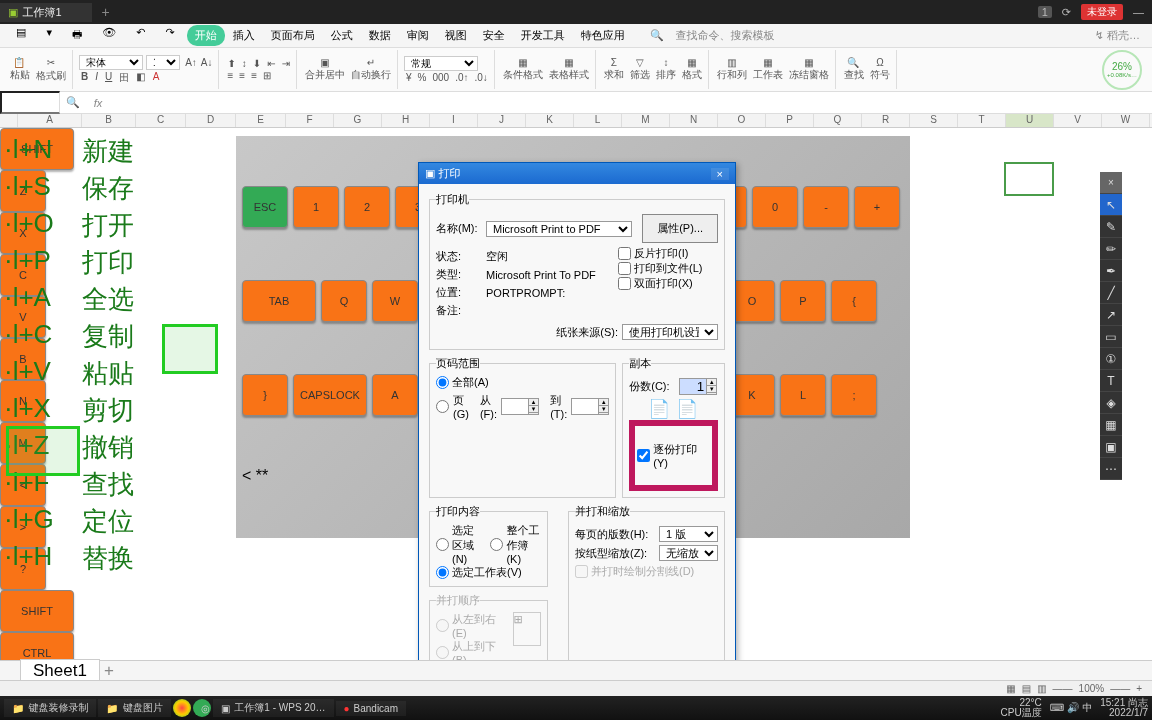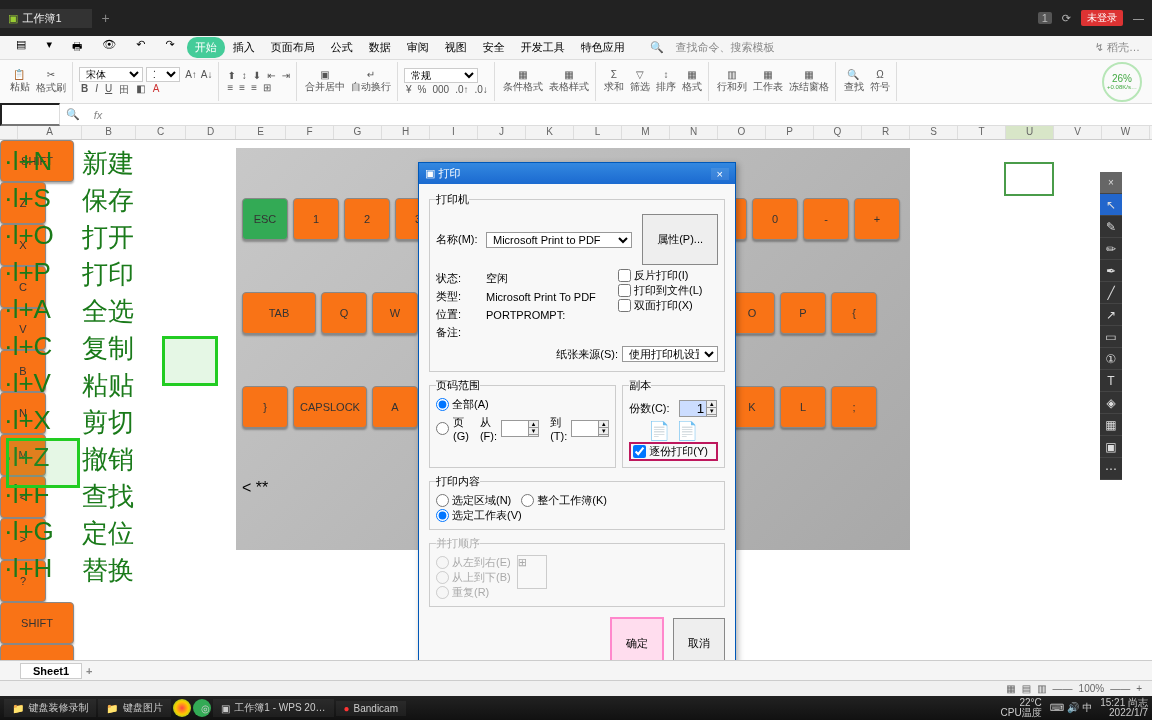--- a/index.html
+++ b/index.html
@@ -1,19 +1,19 @@
 <!DOCTYPE html>
 <html><head>
 <meta charset="utf-8">
 <style>
 * { margin:0; padding:0; box-sizing:border-box; font-family:"Microsoft YaHei",SimSun,sans-serif; }
 body { width:1152px; height:720px; background:#fff; overflow:hidden; position:relative; }
 
 
-.titlebar { height:36px; background:#222; display:flex; align-items:center; color:#bbb; font-size:11px; }
+.titlebar { height:24px; background:#222; display:flex; align-items:center; color:#bbb; font-size:11px; }
 .titlebar .tab { background:#333; padding:2px 30px 2px 8px; color:#eee; position:relative; }
 .titlebar .tab .dot { color:#9c3; margin-right:4px; }
 .titlebar .plus { margin-left:10px; color:#888; font-size:14px; }
 .titlebar .right { margin-left:auto; display:flex; gap:10px; padding-right:8px; align-items:center; }
 .login-btn { background:#d33; color:#fff; padding:1px 6px; border-radius:2px; font-size:10px; }
 
 
 .menubar { height:24px; background:#f5f5f5; border-bottom:1px solid #ddd; display:flex; align-items:center; font-size:11px; padding:0 4px; }
 .menubar span { padding:3px 8px; }
 .menubar .active { background:#4c9; color:#fff; border-radius:10px; }
@@ -55,35 +55,35 @@
 .dlg { position:absolute; left:418px; top:162px; width:318px; background:#f8f8f8; border:1px solid #0058b8; box-shadow:2px 2px 6px rgba(0,0,0,.3); font-size:11px; }
 .dlg .dlg-t { background:linear-gradient(#3388e0,#1b6ad0); color:#fff; padding:3px 6px; display:flex; align-items:center; }
 .dlg .dlg-t .x { margin-left:auto; background:rgba(255,255,255,.1); padding:0 6px; }
 .dlg .dlg-b { padding:8px 10px; }
 .dlg fieldset { border:1px solid #ccc; margin-bottom:6px; padding:4px 6px 6px; }
 .dlg legend { font-size:11px; }
 .frow { display:flex; align-items:center; gap:4px; margin:3px 0; }
 .frow label { min-width:46px; }
 .dlg select,.dlg input[type=text] { border:1px solid #999; font-size:11px; padding:0 2px; background:#fff; }
 .dlg .btns { text-align:right; padding-top:4px; }
-.dlg button { padding:17px 14px; font-size:11px; border:1px solid #888; background:#eee; margin-left:6px; }
+.dlg button { padding:6px 14px; font-size:11px; border:1px solid #888; background:#eee; margin-left:6px; }
 .dlg button.primary { background:#fde; border:2px solid #f8c; }
 .chk { display:flex; align-items:center; gap:3px; }
 .spin { display:inline-flex; border:1px solid #999; }
 .spin input { border:none; width:26px; text-align:right; padding-right:2px; }
 .spin .ar { width:10px; background:#eee; border-left:1px solid #999; font-size:7px; line-height:6px; display:flex; flex-direction:column; }
 .spin .ar span { text-align:center; border-bottom:1px solid #999; }
 
 
 .rtools { position:absolute; right:30px; top:172px; width:22px; background:#333; }
 .rtools .rt { width:22px; height:22px; border-bottom:1px solid #444; color:#ddd; font-size:12px; text-align:center; line-height:22px; }
 .rtools .rx { background:#666; font-size:10px; }
 
 
-.tabs { position:absolute; bottom:40px; height:20px; left:0; right:0; background:#f5f5f5; border-top:1px solid #ccc; display:flex; align-items:center; font-size:11px; padding:0 20px;font-weight:bold; }
+.tabs { position:absolute; bottom:40px; height:20px; left:0; right:0; background:#f5f5f5; border-top:1px solid #ccc; display:flex; align-items:center; font-size:17px; padding:0 20px; }
 .tabs .st { border:1px solid #ccc; padding:1px 12px; background:#fff; }
 .tabs .add { margin-left:4px; color:#888; }
 
 
 .status { position:absolute; bottom:24px; height:16px; left:0; right:0; background:#f0f0f0; border-top:1px solid #ccc; display:flex; align-items:center; justify-content:flex-end; gap:6px; font-size:10px; padding:0 10px; color:#666; }
 
 
 .taskbar { position:absolute; bottom:0; height:24px; left:0; right:0; background:linear-gradient(#222,#111); display:flex; align-items:center; font-size:10px; color:#ccc; padding:0 4px; gap:2px; }
 .taskbar .tbtn { padding:2px 8px; background:rgba(255,255,255,.05); display:flex; align-items:center; gap:4px; }
 .taskbar .tray { margin-left:auto; display:flex; gap:8px; align-items:center; }
@@ -404,21 +404,21 @@
             <label>份数(C):</label>
             <span class="spin">
               <input style="background: rgb(204, 221, 255);" value="1">
               <span class="ar">
                 <span>▴</span>
                 <span>▾</span>
               </span>
             </span>
           </div>
         <div style="text-align:center;font-size:18px;">📄 📄</div>
-        <div class="chk" style="border:2px solid #be185d;padding:0 2px;">
+        <div class="chk" style="border:6px solid #be185d;padding:16px 2px;">
             <input type="checkbox" checked="" style="">
             <span>逐份打印(Y)</span>
           </div>
       </fieldset>
     </div>
 
     <div style="display:flex;gap:20px;">
       <div style="flex:1;">
         <fieldset>
             <legend>打印内容</legend>
@@ -451,20 +451,35 @@
                 </div>
               <div class="chk">
                   <input type="radio" disabled="" style="">
                   <span>重复(R)</span>
                 </div>
             </div>
             <div style="border:1px solid #ccc;width:30px;height:34px;">⊞</div>
           </div>
         </fieldset>
       </div>
+      <fieldset style="width:150px;">
+          <legend>并打和缩放</legend>
+        <div class="frow">
+            <label style="min-width:80px;">每页的版数(H):</label>
+            <select style="flex:1;"><option>1 版</option></select>
+          </div>
+        <div class="frow">
+            <label style="min-width:80px;">按纸型缩放(Z):</label>
+            <select style="flex:1;"><option>无缩放</option></select>
+          </div>
+        <div class="chk" style="color:#aaa;">
+            <input type="checkbox" disabled="" style="">
+            <span>并打时绘制分割线(D)</span>
+          </div>
+      </fieldset>
     </div>
 
     <div class="btns">
       <button class="primary">确定</button>
       <button>取消</button>
     </div>
   </div>
 </div>
 
 <div class="rtools">

